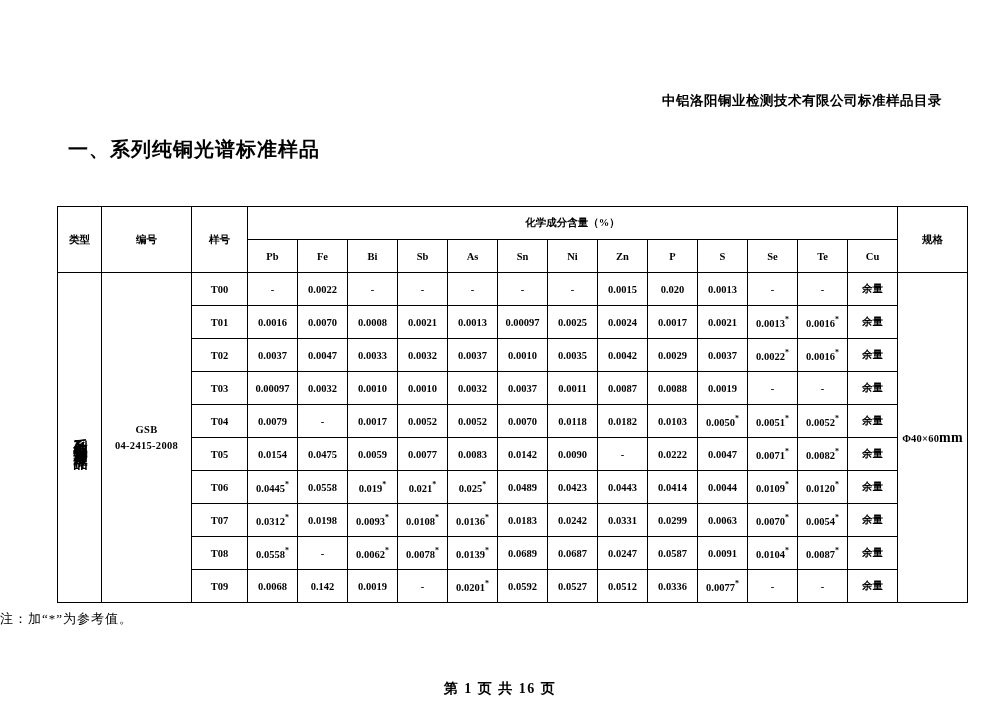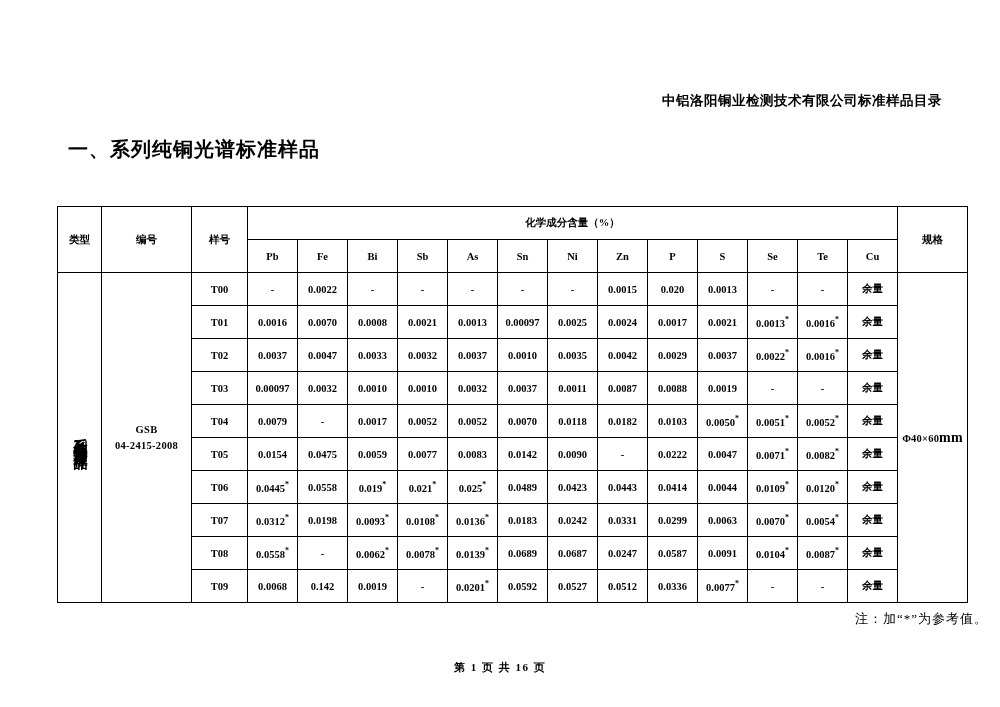--- a/index.html
+++ b/index.html
@@ -118,36 +118,36 @@
   .spec-cell .unit {
     font-size: 14px;
   }
   .sample-cell {
     font-size: 12px;
     font-weight: bold;
   }
   .note {
     position: absolute;
     top: 566px;
-    left: 8px;
+    left: 0;
     width: 980px;
-    text-align: right;
+    text-align: left;
     font-family: "Liberation Serif", serif;
     font-size: 13px;
     letter-spacing: 1px;
   }
   .footer {
     position: absolute;
-    top: 616px;
+    top: 636px;
     left: 0;
     width: 1000px;
     text-align: center;
     font-family: "Liberation Serif", serif;
     font-weight: bold;
-    font-size: 11px;
+    font-size: 14px;
     letter-spacing: 1.5px;
   }
   .sup {
     vertical-align: super;
     font-size: 8px;
   }
 </style>
 </head>
 <body>
 

